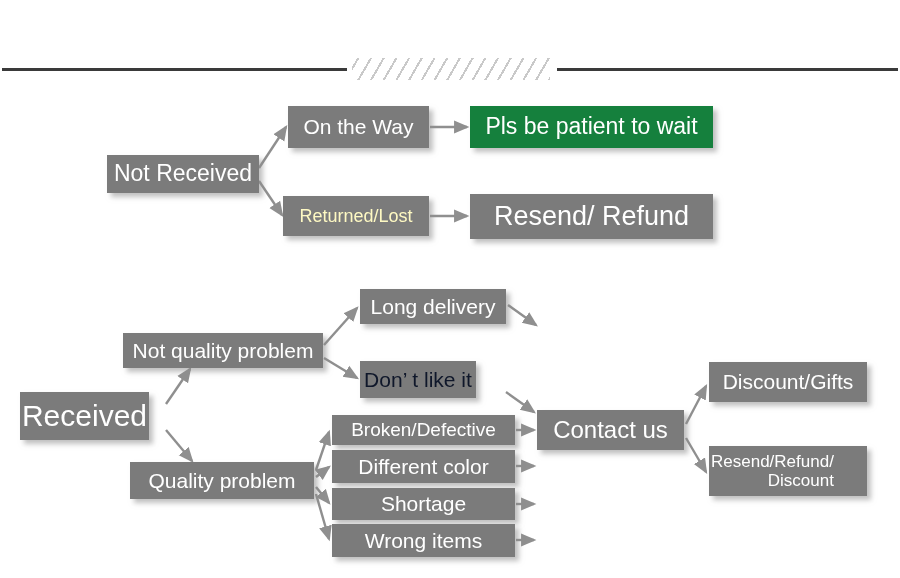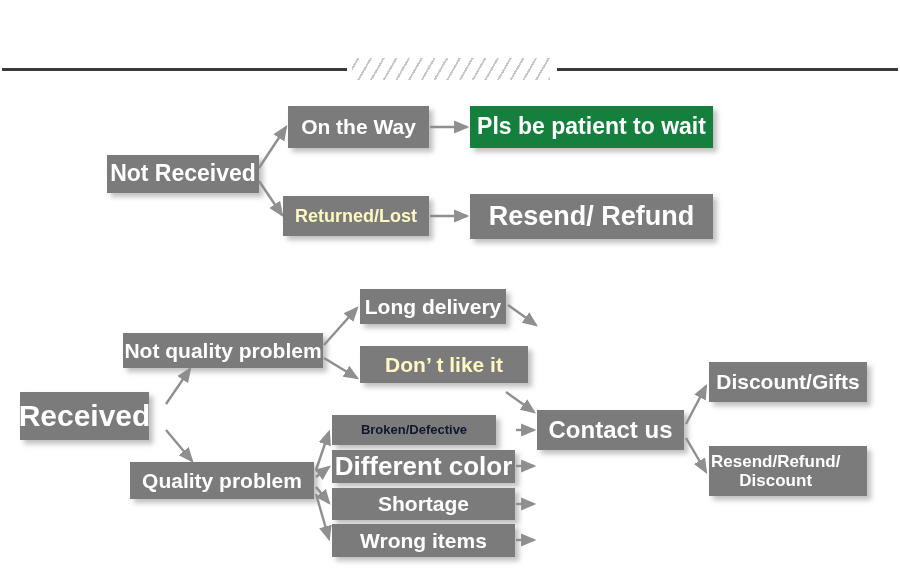--- a/index.html
+++ b/index.html
@@ -59,25 +59,25 @@
     color: #ffffff;
     box-shadow: 4px 4px 5px rgba(140,140,140,0.55);
     display: flex;
     align-items: center;
     justify-content: center;
     text-align: center;
     line-height: 1.12;
     box-sizing: border-box;
     white-space: pre;
     overflow: hidden;
-    font-weight: 700;
+    font-weight: 400;
   }
   .box.left-align {
     justify-content: flex-start;
-    text-align: center;
+    text-align: right;
     padding-left: 2px;
   }
 
   
   #links {
     position: absolute;
     left: 0;
     top: 0;
     width: 900px;
     height: 578px;
@@ -126,23 +126,23 @@
   <div id="node-layer">
       <div class="box" style="left: 107px; top: 155px; width: 152px; height: 38px; font-size: 23px; background: rgb(123, 123, 123); color: rgb(255, 255, 255);">Not Received</div>
       <div class="box" style="left: 288px; top: 106px; width: 141px; height: 42px; font-size: 21px; background: rgb(123, 123, 123); color: rgb(255, 255, 255);">On the Way</div>
       <div class="box" style="left: 470px; top: 106px; width: 243px; height: 42px; font-size: 23px; background: #15803d; color: rgb(255, 255, 255);">Pls be patient to wait</div>
       <div class="box" style="left: 283px; top: 196px; width: 146px; height: 40px; font-size: 18px; background: rgb(123, 123, 123); color: #fef9c3;">Returned/Lost</div>
       <div class="box" style="left: 470px; top: 194px; width: 243px; height: 45px; font-size: 27px; background: rgb(123, 123, 123); color: rgb(255, 255, 255);">Resend/ Refund</div>
       <div class="box" style="left: 20px; top: 392px; width: 129px; height: 48px; font-size: 30px; background: rgb(123, 123, 123); color: rgb(255, 255, 255);">Received</div>
       <div class="box" style="left: 123px; top: 333px; width: 200px; height: 35px; font-size: 21px; background: rgb(123, 123, 123); color: rgb(255, 255, 255);">Not quality problem</div>
       <div class="box" style="left: 130px; top: 462px; width: 184px; height: 37px; font-size: 21px; background: rgb(123, 123, 123); color: rgb(255, 255, 255);">Quality problem</div>
       <div class="box" style="left: 360px; top: 289px; width: 146px; height: 35px; font-size: 21px; background: rgb(123, 123, 123); color: #ffffff;">Long delivery</div>
-      <div class="box" style="left: 360px; top: 346px; width: 168px; height: 37px; font-size: 21px; background: rgb(123, 123, 123); color: #fef9c3;">Don’ t like it</div>
-      <div class="box" style="left: 332px; top: 415px; width: 164px; height: 30px; font-size: 13px; background: rgb(123, 123, 123); color: #0f172a;">Broken/Defective</div>
-      <div class="box" style="left: 332px; top: 450px; width: 183px; height: 33px; font-size: 26px; background: rgb(123, 123, 123); color: rgb(255, 255, 255);">Different color</div>
+      <div class="box" style="left: 360px; top: 361px; width: 116px; height: 37px; font-size: 21px; background: rgb(123, 123, 123); color: #0f172a;">Don’ t like it</div>
+      <div class="box" style="left: 332px; top: 415px; width: 183px; height: 30px; font-size: 19px; background: rgb(123, 123, 123); color: #ffffff;">Broken/Defective</div>
+      <div class="box" style="left: 332px; top: 450px; width: 183px; height: 33px; font-size: 21px; background: rgb(123, 123, 123); color: rgb(255, 255, 255);">Different color</div>
       <div class="box" style="left: 332px; top: 488px; width: 183px; height: 32px; font-size: 21px; background: rgb(123, 123, 123); color: rgb(255, 255, 255);">Shortage</div>
       <div class="box" style="left: 332px; top: 524px; width: 183px; height: 33px; font-size: 21px; background: rgb(123, 123, 123); color: rgb(255, 255, 255);">Wrong items</div>
       <div class="box" style="left: 537px; top: 410px; width: 147px; height: 40px; font-size: 24px; background: rgb(123, 123, 123); color: rgb(255, 255, 255);">Contact us</div>
       <div class="box" style="left: 709px; top: 362px; width: 158px; height: 40px; font-size: 21px; background: rgb(123, 123, 123); color: rgb(255, 255, 255);">Discount/Gifts</div>
       <div class="box left-align" style="left: 709px; top: 446px; width: 158px; height: 50px; font-size: 17px; background: rgb(123, 123, 123); color: rgb(255, 255, 255);">Resend/Refund/
 Discount</div>
     </div>
 
 </div>
 

